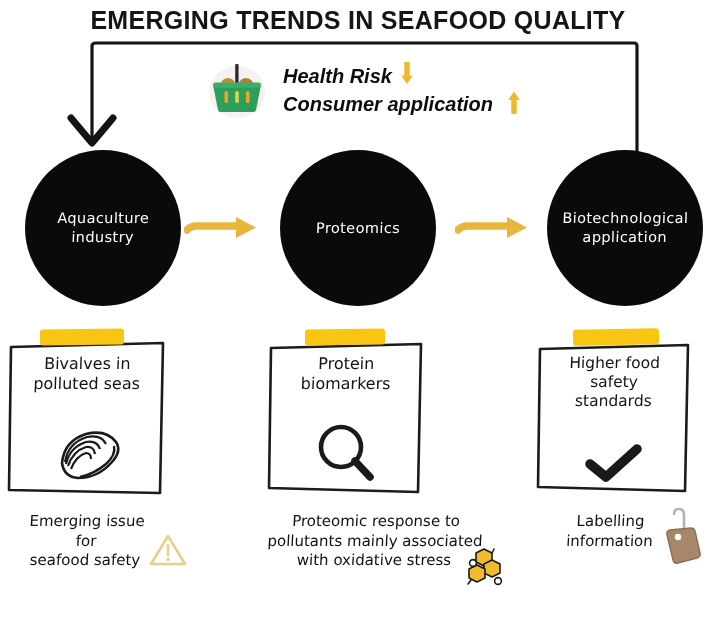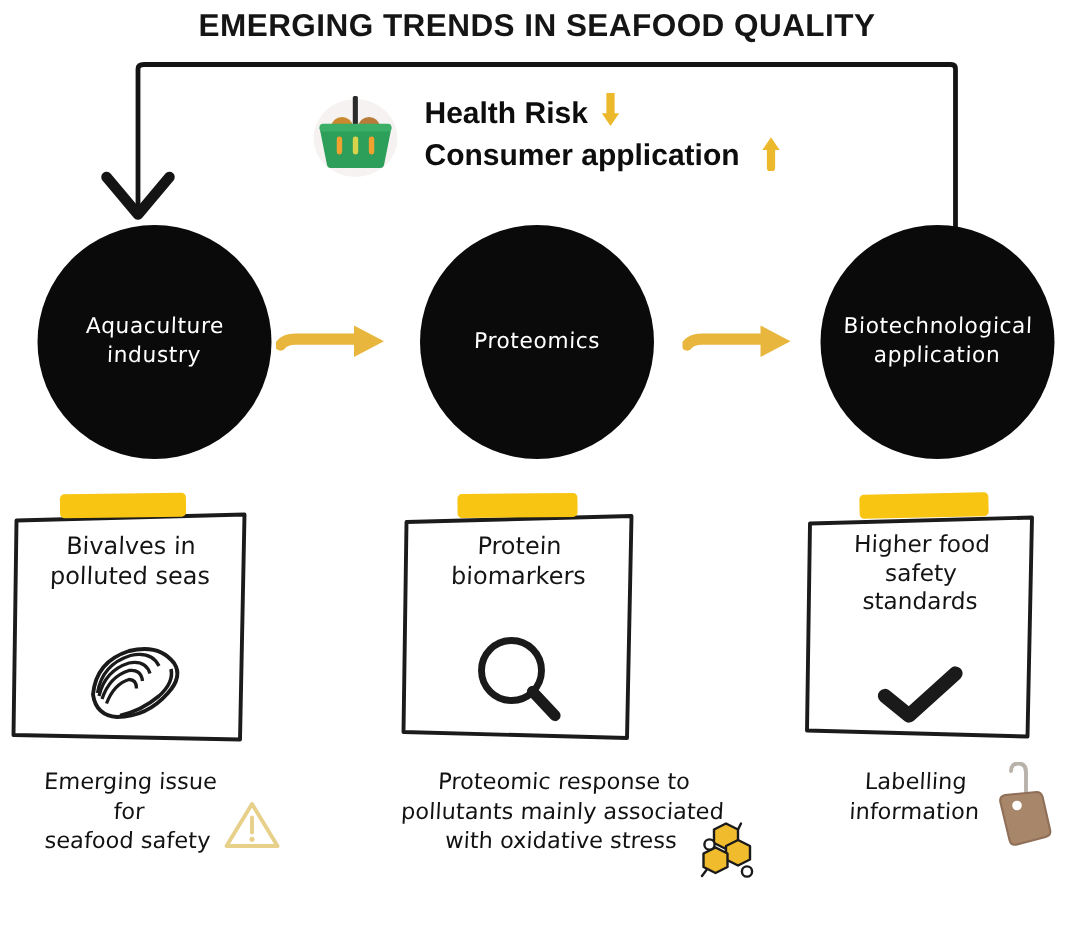--- a/index.html
+++ b/index.html
@@ -19,21 +19,21 @@
   }
 
   
   .title {
     position: absolute;
     left: 0;
     top: 6px;
     width: 716px;
     text-align: center;
     font-family: "Liberation Sans", sans-serif;
-    font-size: 21px;
+    font-size: 25px;
     font-weight: 700;
     letter-spacing: 0.3px;
     color: #151515;
     white-space: nowrap;
   }
 
   
   .loop-svg {
     position: absolute;
     left: 0;
@@ -51,20 +51,21 @@
     width: 62px;
     height: 62px;
   }
 
   
   .kpi-block {
     position: absolute;
     left: 283px;
     top: 62px;
     width: 290px;
+    font-style: italic;
   }
   .kpi-row {
     display: flex;
     align-items: center;
     height: 28px;
   }
   .kpi-label {
     font-family: "Liberation Sans", sans-serif;
     font-size: 20px;
     font-weight: 700;

